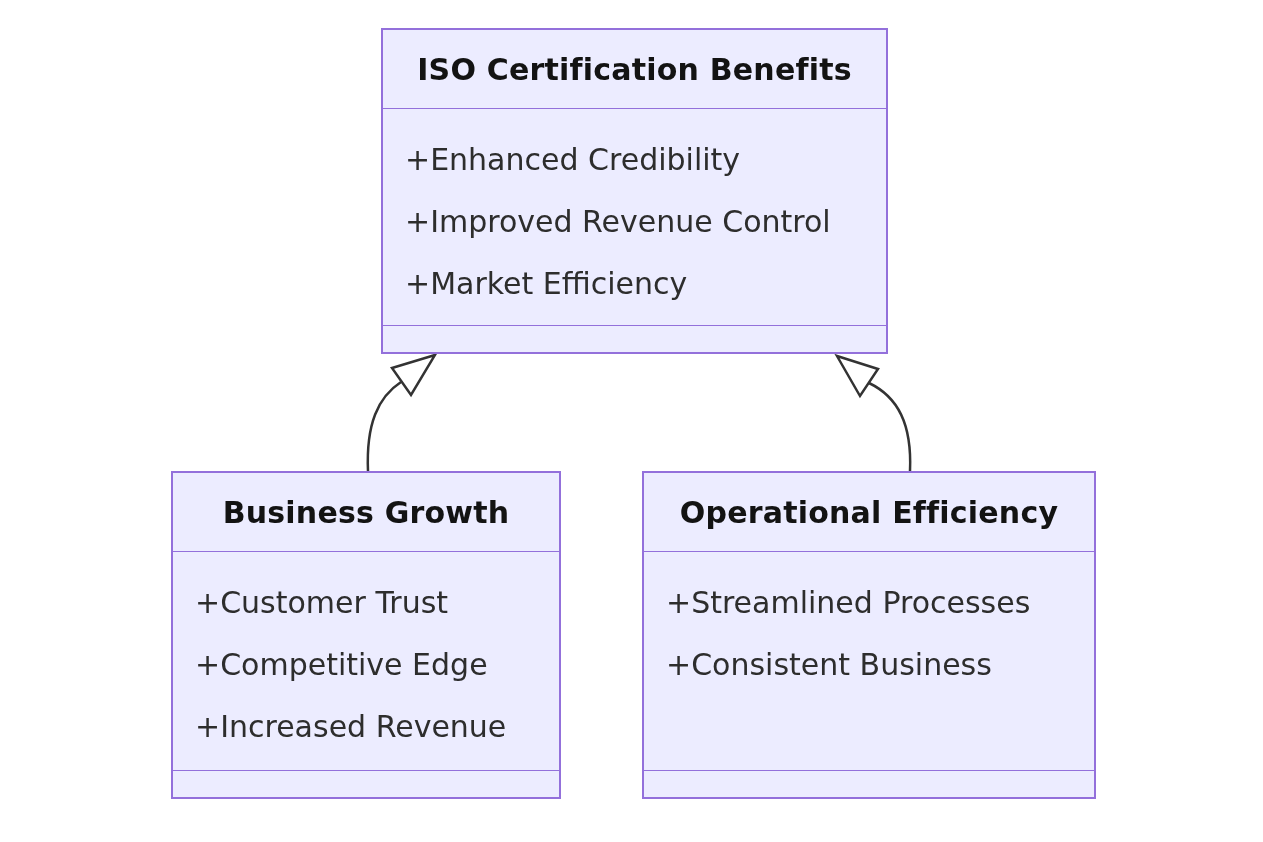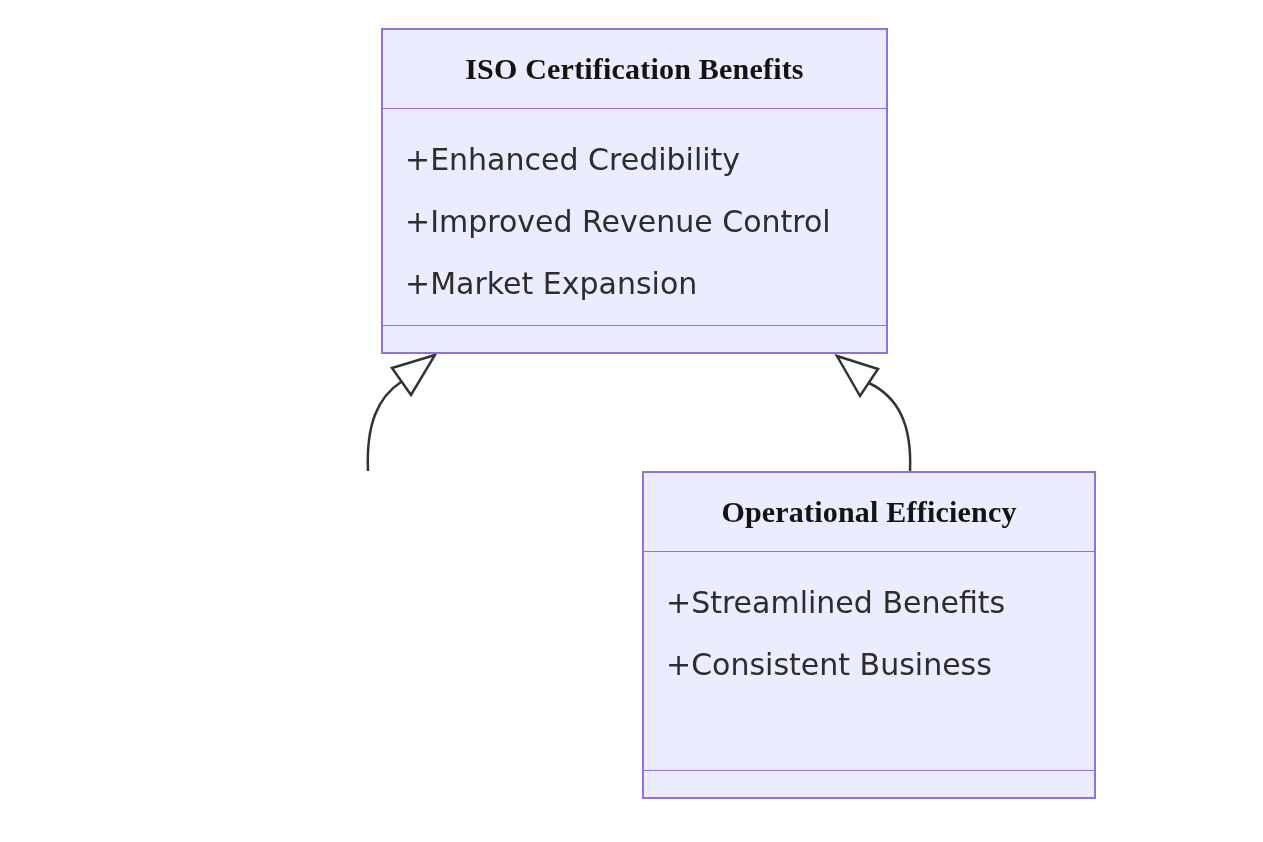--- a/index.html
+++ b/index.html
@@ -50,21 +50,20 @@
     height: 79px;
     flex: none;
     display: flex;
     align-items: center;
     justify-content: center;
     border-bottom: 1.5px solid var(--node-border);
     font-weight: 700;
     font-size: 30px;
     color: var(--title-text);
     letter-spacing: 0.2px;
-    font-family: Liberation Serif, serif;
   }
   .class-attrs {
     flex: 1 1 auto;
     border-bottom: 1.5px solid var(--node-border);
     padding: 20px 10px 16px 22px;
     overflow: hidden;
   }
   .attr-line {
     font-size: 30px;
     line-height: 62px;
@@ -90,28 +89,37 @@
       <path class="edge-path" d="M 910 471 C 912 424 898 397 869 383"></path>
       <polygon class="arrowhead" points="837,356 878,369 860,396"></polygon>
     </g>
   </svg>
 
   <div class="class-node node-iso">
     <div class="class-title">ISO Certification Benefits</div>
     <div class="class-attrs">
       <div class="attr-line">+Enhanced Credibility</div>
       <div class="attr-line">+Improved Revenue Control</div>
-      <div class="attr-line">+Market Expansion</div>
+      <div class="attr-line">+Market Efficiency</div>
     </div>
     <div class="class-methods-empty"></div>
   </div>
 
+  <div class="class-node node-business">
+    <div class="class-title">Business Growth</div>
+    <div class="class-attrs">
+      <div class="attr-line">+Customer Trust</div>
+      <div class="attr-line">+Competitive Edge</div>
+      <div class="attr-line">+Increased Revenue</div>
+    </div>
+    <div class="class-methods-empty"></div>
+  </div>
 
   <div class="class-node node-operational">
     <div class="class-title">Operational Efficiency</div>
     <div class="class-attrs">
-      <div class="attr-line">+Streamlined Benefits</div>
+      <div class="attr-line">+Streamlined Processes</div>
       <div class="attr-line">+Consistent Business</div>
     </div>
     <div class="class-methods-empty"></div>
   </div>
 
 </div>
 
 </body></html>

